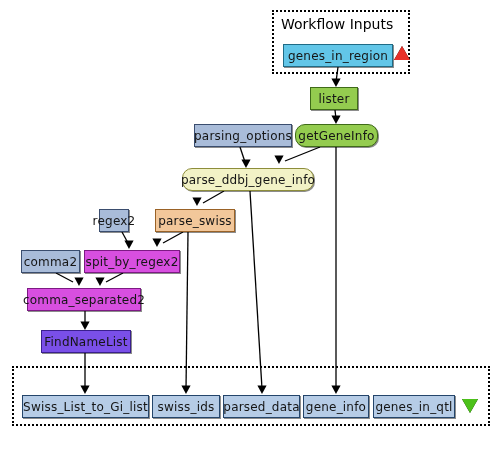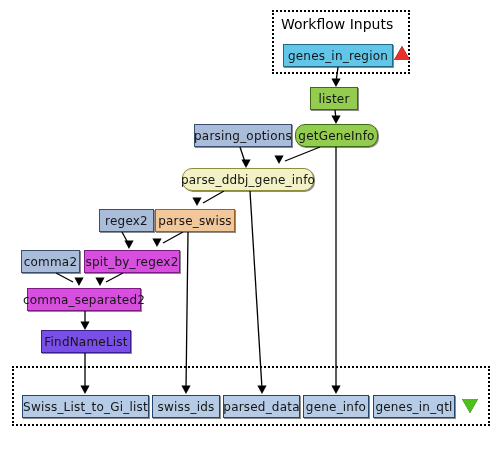--- a/index.html
+++ b/index.html
@@ -139,21 +139,21 @@
       </div>
       <div class="node n-steelblue" style="left: 194px; top: 124px; width: 98px; height: 23px;">
         <span>parsing_options</span>
       </div>
       <div class="node n-green" style="left: 295px; top: 124px; width: 83px; height: 23px; border-radius: 10px;">
         <span>getGeneInfo</span>
       </div>
       <div class="node n-yellow" style="left: 182px; top: 168px; width: 132px; height: 23px;">
         <span>parse_ddbj_gene_info</span>
       </div>
-      <div class="node n-steelblue" style="left: 99px; top: 209px; width: 55px; height: 23px; justify-content: center;">
+      <div class="node n-steelblue" style="left: 99px; top: 209px; width: 30px; height: 23px; justify-content: center;">
         <span>regex2</span>
       </div>
       <div class="node n-tan" style="left: 155px; top: 209px; width: 80px; height: 23px;">
         <span>parse_swiss</span>
       </div>
       <div class="node n-steelblue" style="left: 21px; top: 250px; width: 59px; height: 23px;">
         <span>comma2</span>
       </div>
       <div class="node n-magenta" style="left: 84px; top: 250px; width: 96px; height: 23px;">
         <span>spit_by_regex2</span>

